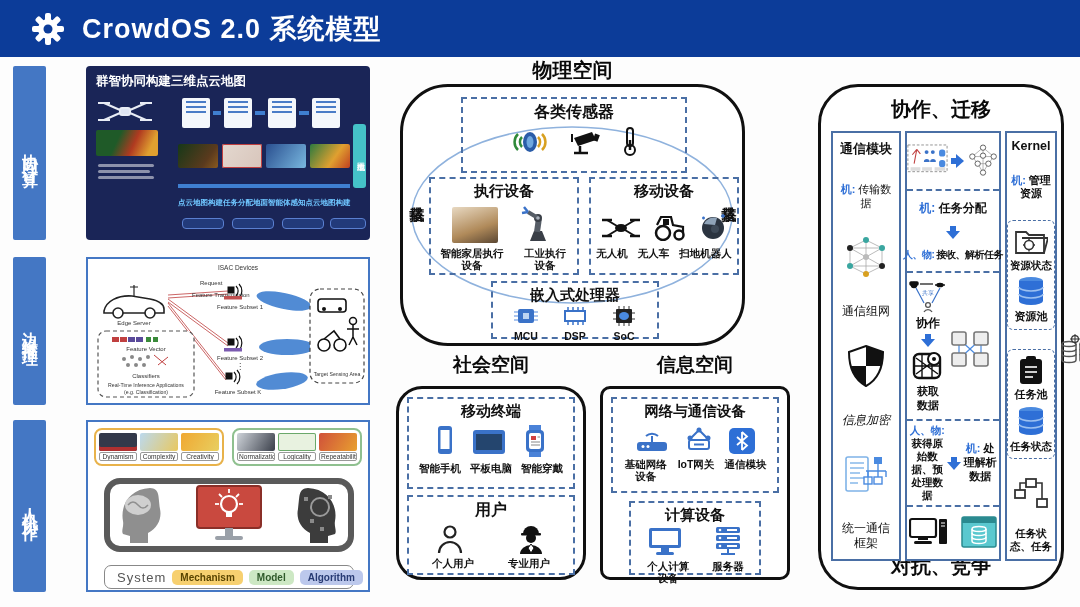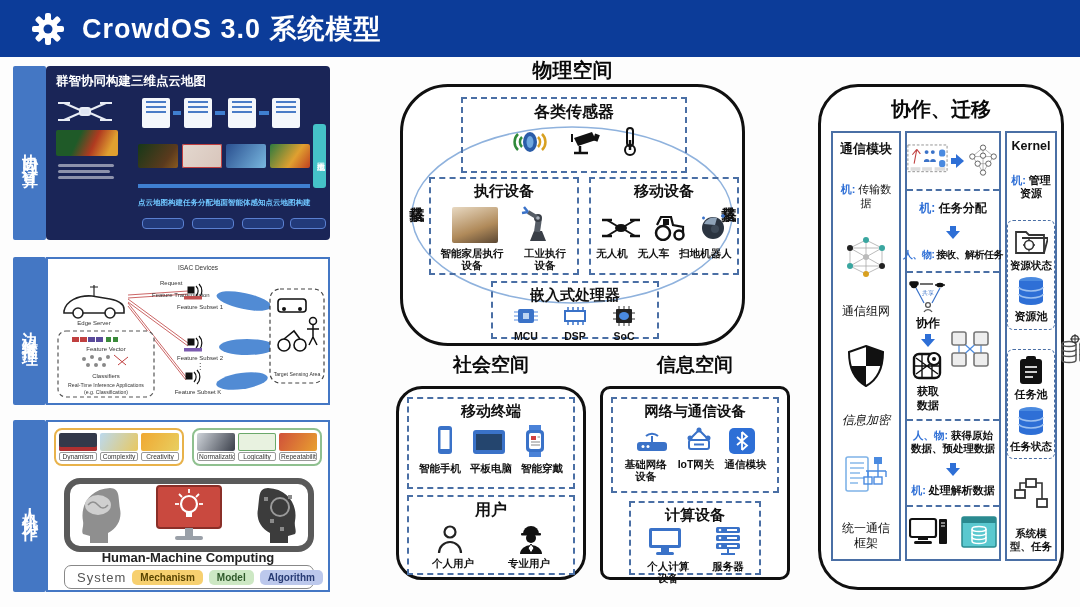--- a/index.html
+++ b/index.html
@@ -5,21 +5,21 @@
   html,body{margin:0;padding:0;background:#fff;}
   body{font-family:"Liberation Sans","DejaVu Sans",sans-serif;color:#111;}
   .canvas{position:relative;width:1080px;height:607px;background:#fdfdfd;overflow:hidden;}
 
   
   .hdr{position:absolute;left:0;top:0;width:1080px;height:57px;background:#0c3c99;display:flex;align-items:center;}
   .hdr .title{color:#fff;font-size:27px;font-weight:bold;margin-left:16px;letter-spacing:1px;}
   .gear{margin-left:30px;flex:0 0 auto;}
 
   
-  .ls{position:absolute;left:13px;display:flex;}
+  .ls{position:absolute;left:13px;display:flex;gap:40px;}
   .tabv{width:33px;background:#4477c4;color:#fff;font-weight:bold;font-size:16px;
         writing-mode:vertical-rl;text-orientation:upright;display:flex;align-items:center;justify-content:center;
         letter-spacing:6px;border-radius:2px;flex:0 0 auto;}
   .lpanel{width:284px;position:relative;box-sizing:border-box;}
 
   
   .p1{background:#1a2557;border-radius:4px;overflow:hidden;}
   .p1 .p1t{color:#fff;font-weight:bold;font-size:12.5px;padding:7px 0 0 10px;}
   .p1 .thumb{position:absolute;border-radius:2px;}
   .p1 .mini{position:absolute;background:#f4f7fb;border-radius:2px;}
@@ -85,21 +85,21 @@
     <svg class="gear" width="36" height="36" viewBox="0 0 36 36">
       <g fill="#fff">
         <rect x="15" y="2" width="6" height="32" rx="2"></rect>
         <rect x="2" y="15" width="32" height="6" rx="2"></rect>
         <rect x="15" y="2" width="6" height="32" rx="2" transform="rotate(45 18 18)"></rect>
         <rect x="15" y="2" width="6" height="32" rx="2" transform="rotate(-45 18 18)"></rect>
         <circle cx="18" cy="18" r="10"></circle>
       </g>
       <circle cx="18" cy="18" r="4.5" fill="#0c3c99"></circle>
     </svg>
-    <div class="title">CrowdOS 3.0 系统模型</div>
+    <div class="title">CrowdOS 2.0 系统模型</div>
   </div>
 
   <div class="ls" style="top:66px;height:174px;">
     <div class="tabv">协同计算</div>
     <div class="lpanel p1">
       <div class="p1t">群智协同构建三维点云地图</div>
 
       <svg style="position:absolute;left:10px;top:30px;" width="58" height="30" viewBox="0 0 58 30">
         <g stroke="#e8ecf5" stroke-width="2" fill="#dfe5f2">
           <rect x="24" y="12" width="10" height="7" rx="2"></rect>
@@ -316,21 +316,20 @@
           <path d="M18 3 C38 4 48 20 45 36 C44 42 47 46 45 49 L38 51 L38 58 L20 58 L20 48 C10 43 6 33 8 24 C10 10 8 4 18 3 Z" fill="#3c3c3c"></path>
           <circle cx="30" cy="22" r="9" fill="none" stroke="#9a9a9a" stroke-width="2"></circle>
           <g fill="#8a8a8a">
               <rect x="14" y="12" width="4" height="4"></rect>
               <rect x="20" y="34" width="4" height="4"></rect>
               <rect x="30" y="42" width="4" height="4"></rect>
               <rect x="38" y="10" width="4" height="4"></rect>
             </g>
         </svg>
       </div>
-      <div class="hmlabel">Human-Machine Computing</div>
       <div class="sysbar">
         <svg width="15" height="14" viewBox="0 0 15 14">
           <circle cx="7.5" cy="7" r="6.5" fill="none" stroke="#555" stroke-width="1.2"></circle>
           <path d="M4 8 L7.5 4.5 L11 8 M5 8 L5 10.5 L10 10.5 L10 8" fill="none" stroke="#555" stroke-width="1.2"></path>
         </svg>
         <span class="sys">System</span>
         <span class="pillb" style="background:#f7d070;color:#5a4500;">Mechanism</span>
         <span class="pillb" style="background:#cde8c4;color:#2f5a2a;">Model</span>
         <span class="pillb" style="background:#bcc8ec;color:#273a73;">Algorithm</span>
       </div>
@@ -602,20 +601,21 @@
       </div>
       <div class="icrow" style="gap:22px;margin-top:4px;align-items:flex-start;">
         <div class="iclbl" style="width:44px;">个人计算设备</div>
         <div class="iclbl">服务器</div>
       </div>
     </div>
   </div>
 
   <div class="bigbox" style="left:818px;top:84px;width:246px;height:506px;border-radius:40px;">
     <div class="secttitle" style="left:0;top:9px;width:100%;position:absolute;">协作、迁移</div>
+    <div class="secttitle" style="left:0;bottom:7px;width:100%;position:absolute;top:auto;">对抗、竞争</div>
 
     <div class="rcol" style="left:10px;top:44px;width:70px;height:430px;justify-content:space-between;padding:8px 0;">
       <div class="rline" style="font-size:13px;font-weight:bold;">通信模块</div>
       <div class="rline" style="width:54px;"><span class="blue">机:</span> <span>传输数据</span></div>
       <svg width="44" height="42" viewBox="0 0 44 42">
         <g stroke="#aaa" stroke-width="0.8">
           <line x1="22" y1="4" x2="38" y2="12"></line>
             <line x1="22" y1="4" x2="6" y2="12"></line>
             <line x1="6" y1="12" x2="6" y2="30"></line>
             <line x1="38" y1="12" x2="38" y2="30"></line>
@@ -795,21 +795,21 @@
                 <line x1="18" y1="2" x2="18" y2="12"></line>
                 <line x1="13" y1="7" x2="23" y2="7"></line>
                 <line x1="36" y1="2" x2="36" y2="12"></line>
                 <line x1="31" y1="7" x2="41" y2="7"></line>
               </g>
           </svg>
           <div class="rline" style="width:30px;font-size:11px;font-weight:bold;">边缘计算</div>
         </div>
       </div>
 
-      <div class="sep" style="width:100%;height:84px;display:flex;flex-direction:column;align-items:center;justify-content:space-evenly;">
+      <div class="sep" style="width:100%;height:84px;display:flex;align-items:center;justify-content:space-evenly;">
         <div class="rline" style="width:90px;font-size:10.5px;"><span class="blue">人、物:</span> <span style="font-weight:bold;">获得原始数据、预处理数据</span></div>
         <span class="arrd">
             <i class="s"></i>
             <i class="h"></i>
           </span>
         <div class="rline" style="font-size:11px;"><span class="blue">机:</span> <span style="font-weight:bold;">处理解析数据</span></div>
       </div>
 
       <div style="width:100%;flex:1;display:flex;align-items:center;justify-content:center;gap:12px;">
         <svg width="40" height="32" viewBox="0 0 40 32">
@@ -879,17 +879,17 @@
         <g fill="#fff" stroke="#333" stroke-width="1.8">
           <rect x="13" y="1" width="10" height="8"></rect>
             <rect x="2" y="12" width="10" height="8"></rect>
             <rect x="24" y="12" width="10" height="8" transform="translate(0,9)"></rect>
         </g>
         <g stroke="#333" stroke-width="1.6" fill="none">
             <path d="M13 5 L7 5 L7 12"></path>
             <path d="M23 5 L29 5 L29 21"></path>
           </g>
       </svg>
-      <div class="rline" style="width:50px;font-size:10.5px;font-weight:bold;">系统模型、任务</div>
+      <div class="rline" style="width:50px;font-size:10.5px;font-weight:bold;">任务状态、任务</div>
     </div>
   </div>
 
 </div>
 
 </body></html>

